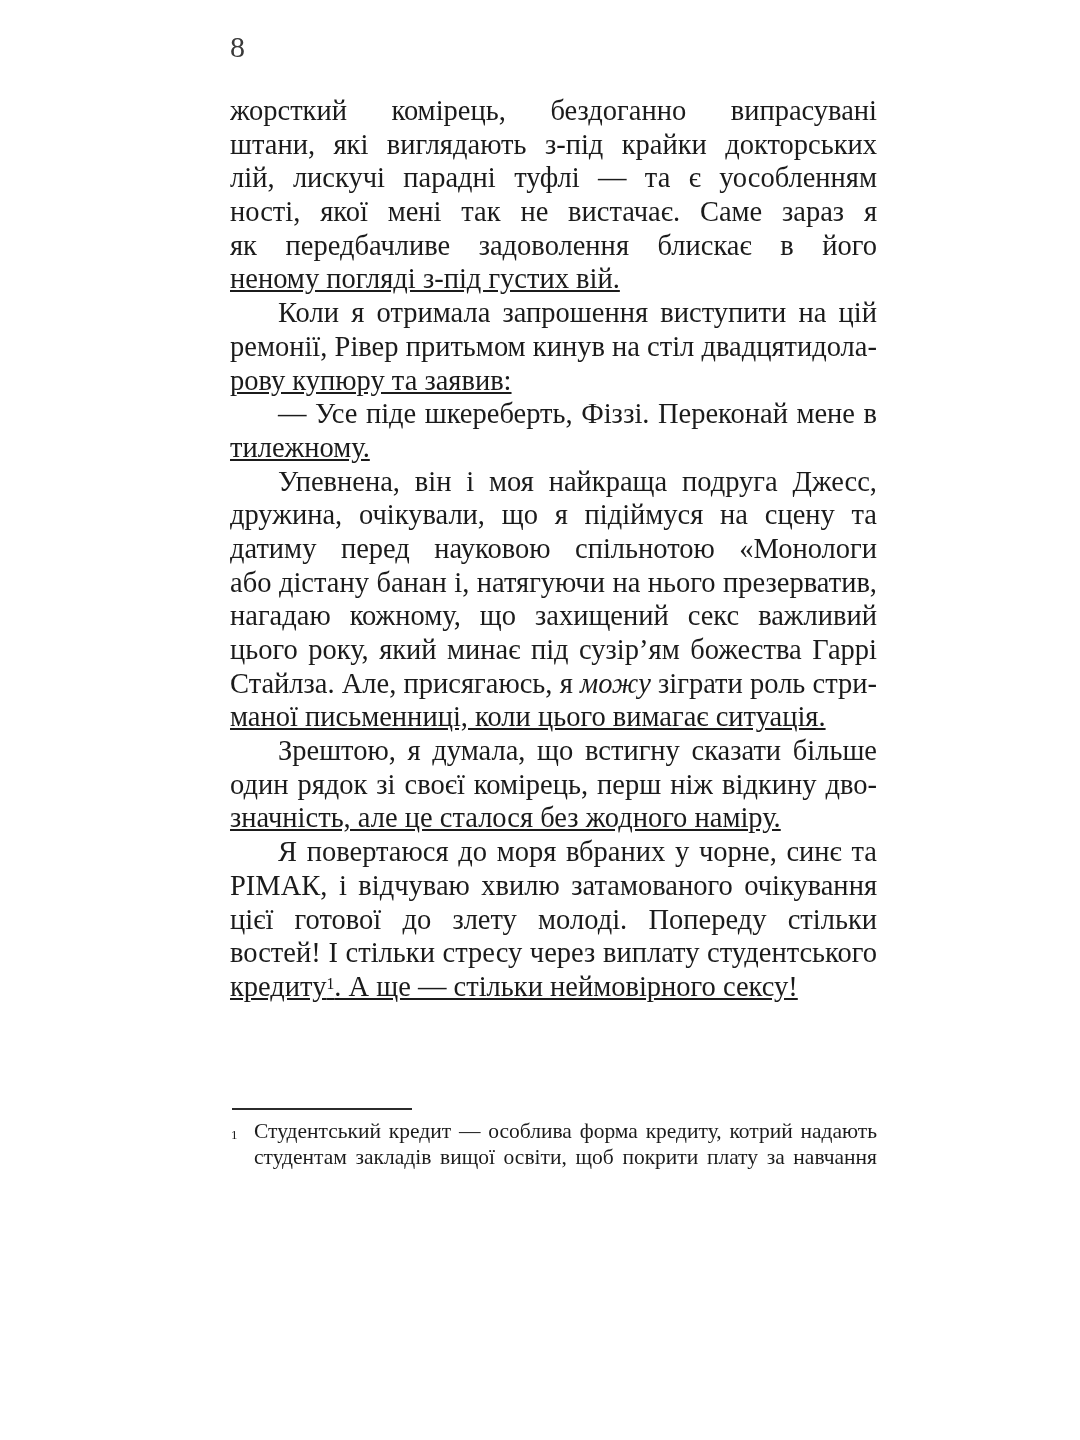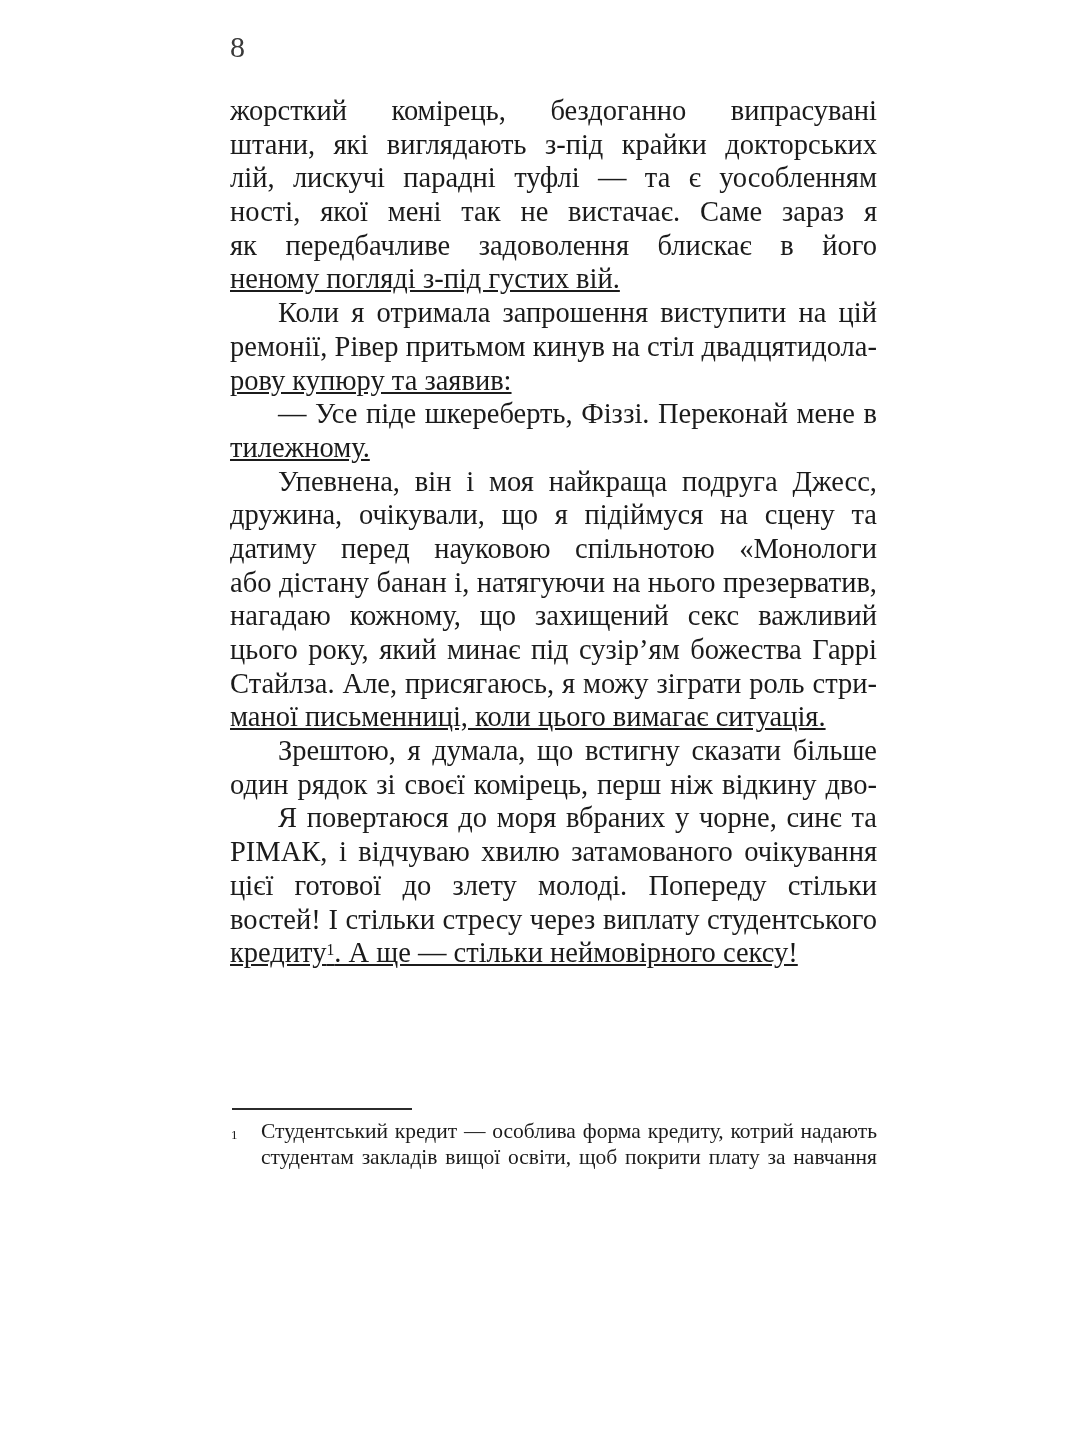--- a/index.html
+++ b/index.html
@@ -35,21 +35,21 @@
   .paragraph { margin: 0; }
   .line {
     text-align: justify;
     text-align-last: justify;
     white-space: normal;
     overflow: hidden;
     height: 33.7px;
   }
   .line.last { text-align-last: left; text-decoration: underline; }
   .line.first-indent { text-indent: 48px; }
-  .italic { }
+  .italic { font-style: italic; }
   sup {
     font-size: 0.55em;
     line-height: 0;
     vertical-align: baseline;
     position: relative;
     top: -0.45em;
   }
   .footnote-rule {
     position: absolute;
     left: 232px;
@@ -66,21 +66,21 @@
     font-size: 21.5px;
     line-height: 25.9px;
   }
   .footnote .fn-marker {
     position: absolute;
     left: 1px;
     top: 3px;
     font-size: 13px;
     color: var(--text);
   }
-  .footnote .fn-text { margin-left: 31px; }
+  .footnote .fn-text { margin-left: 24px; }
   .fn-line {
     text-align: justify;
     text-align-last: justify;
     overflow: hidden;
     height: 25.9px;
   }
   .fn-line.last { text-align-last: left; }
 </style>
 </head>
 <body>
@@ -111,20 +111,21 @@
       <div class="line"><span>датиму перед науковою спільнотою «Монологи вагіни»</span></div>
       <div class="line"><span>або дістану банан і, натягуючи на нього презерватив,</span></div>
       <div class="line"><span>нагадаю кожному, що захищений секс важливий навіть</span></div>
       <div class="line"><span>цього року, який минає під сузір’ям божества Гаррі</span></div>
       <div class="line"><span>Стайлза. Але, присягаюсь, я </span><span class="italic">можу</span><span> зіграти роль стри-</span></div>
       <div class="line last"><span>маної письменниці, коли цього вимагає ситуація.</span></div>
     </div>
     <div class="paragraph">
       <div class="line first-indent"><span>Зрештою, я думала, що встигну сказати більше ніж</span></div>
       <div class="line"><span>один рядок зі своєї комірець, перш ніж відкину дво-</span></div>
+      <div class="line last"><span>значність, але це сталося без жодного наміру.</span></div>
     </div>
     <div class="paragraph">
       <div class="line first-indent"><span>Я повертаюся до моря вбраних у чорне, синє та жов-</span></div>
       <div class="line"><span>РІМАК, і відчуваю хвилю затамованого очікування</span></div>
       <div class="line"><span>цієї готової до злету молоді. Попереду стільки можли-</span></div>
       <div class="line"><span>востей! І стільки стресу через виплату студентського</span></div>
       <div class="line last"><span>кредиту</span><sup>1</sup><span>. А ще — стільки неймовірного сексу!</span></div>
     </div>
   </div>
 

